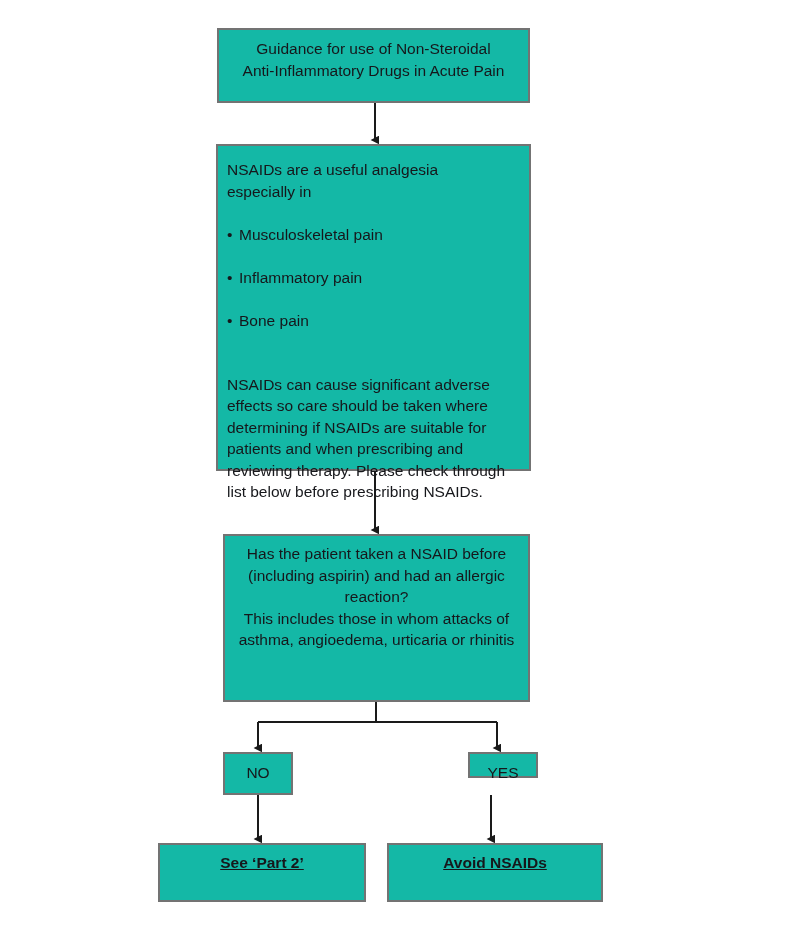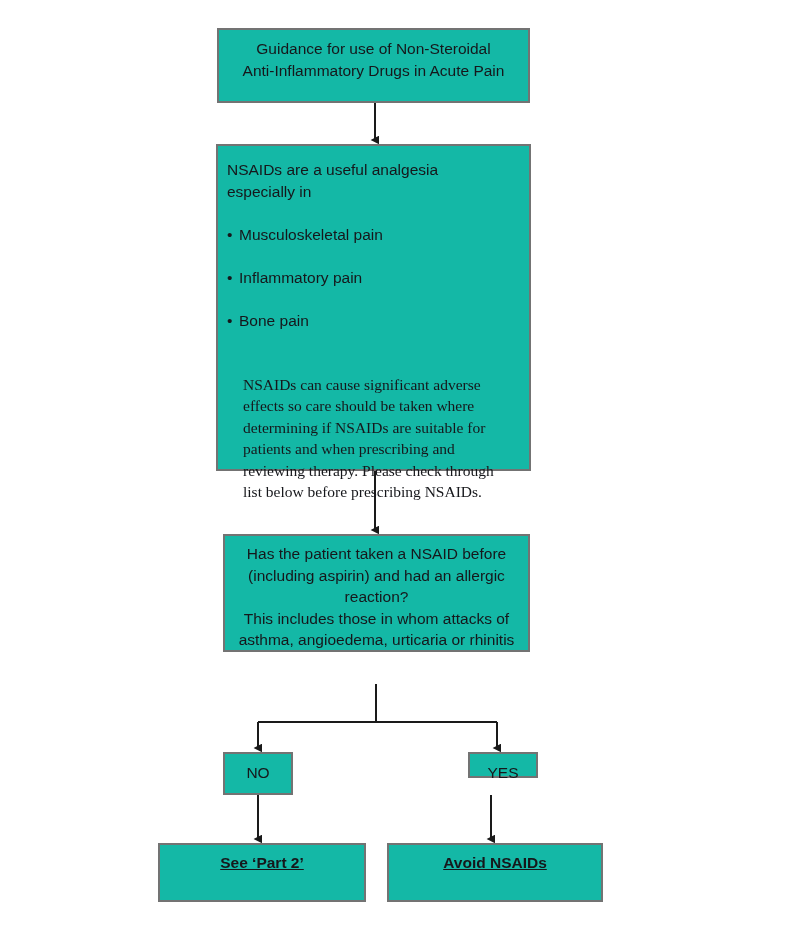--- a/index.html
+++ b/index.html
@@ -75,30 +75,29 @@
     position: relative;
     padding-left: 12px;
   }
   #box-info ul li::before {
     content: "\2022";
     position: absolute;
     left: 0;
     top: 0;
   }
   #box-info .para {
-    margin: 21px 0 0 16px;
-    font-family: Liberation Serif, serif;
+    margin: 21px 0 0 0;
   }
 
   
   #box-question {
     left: 223px;
     top: 534px;
     width: 307px;
-    height: 118px;
+    height: 168px;
   }
   #box-question .node-text {
     position: absolute;
     left: 0;
     right: 0;
     top: 7px;
     text-align: center;
     padding: 0 6px;
   }
 

